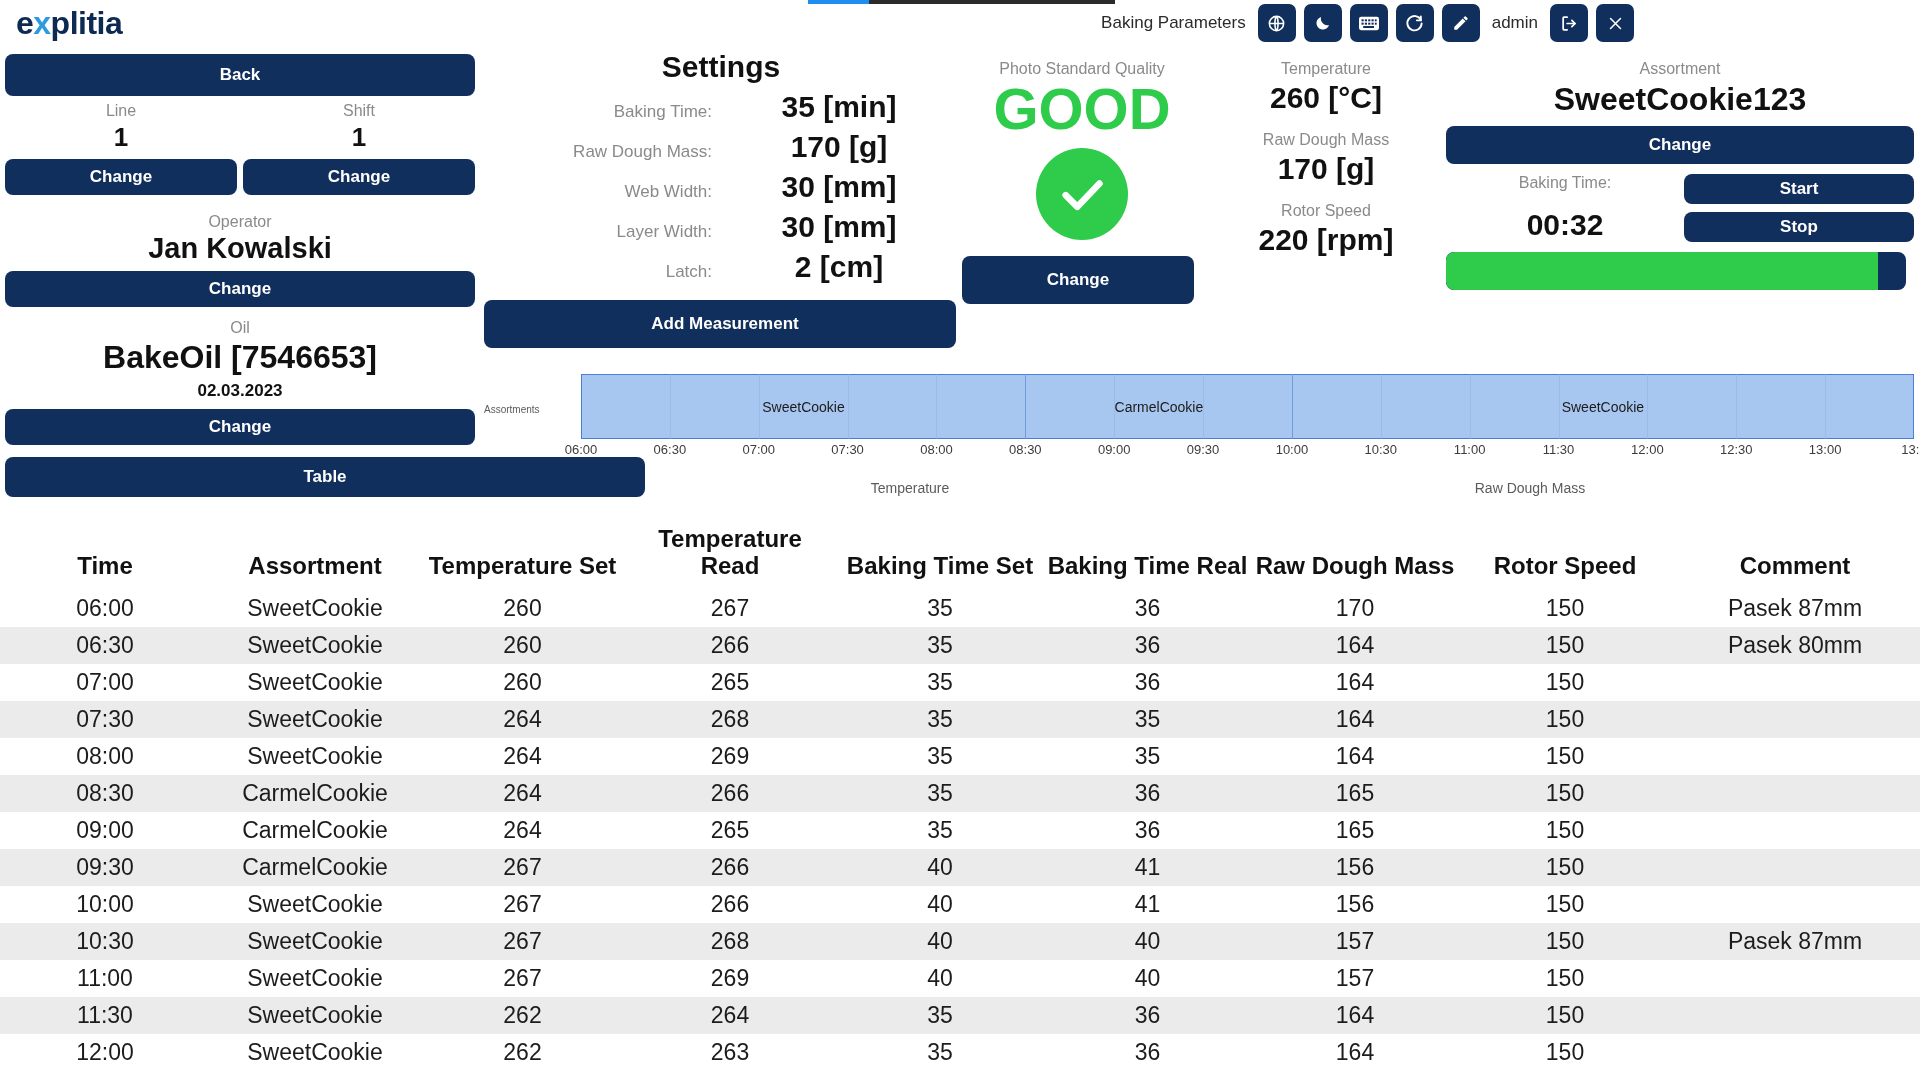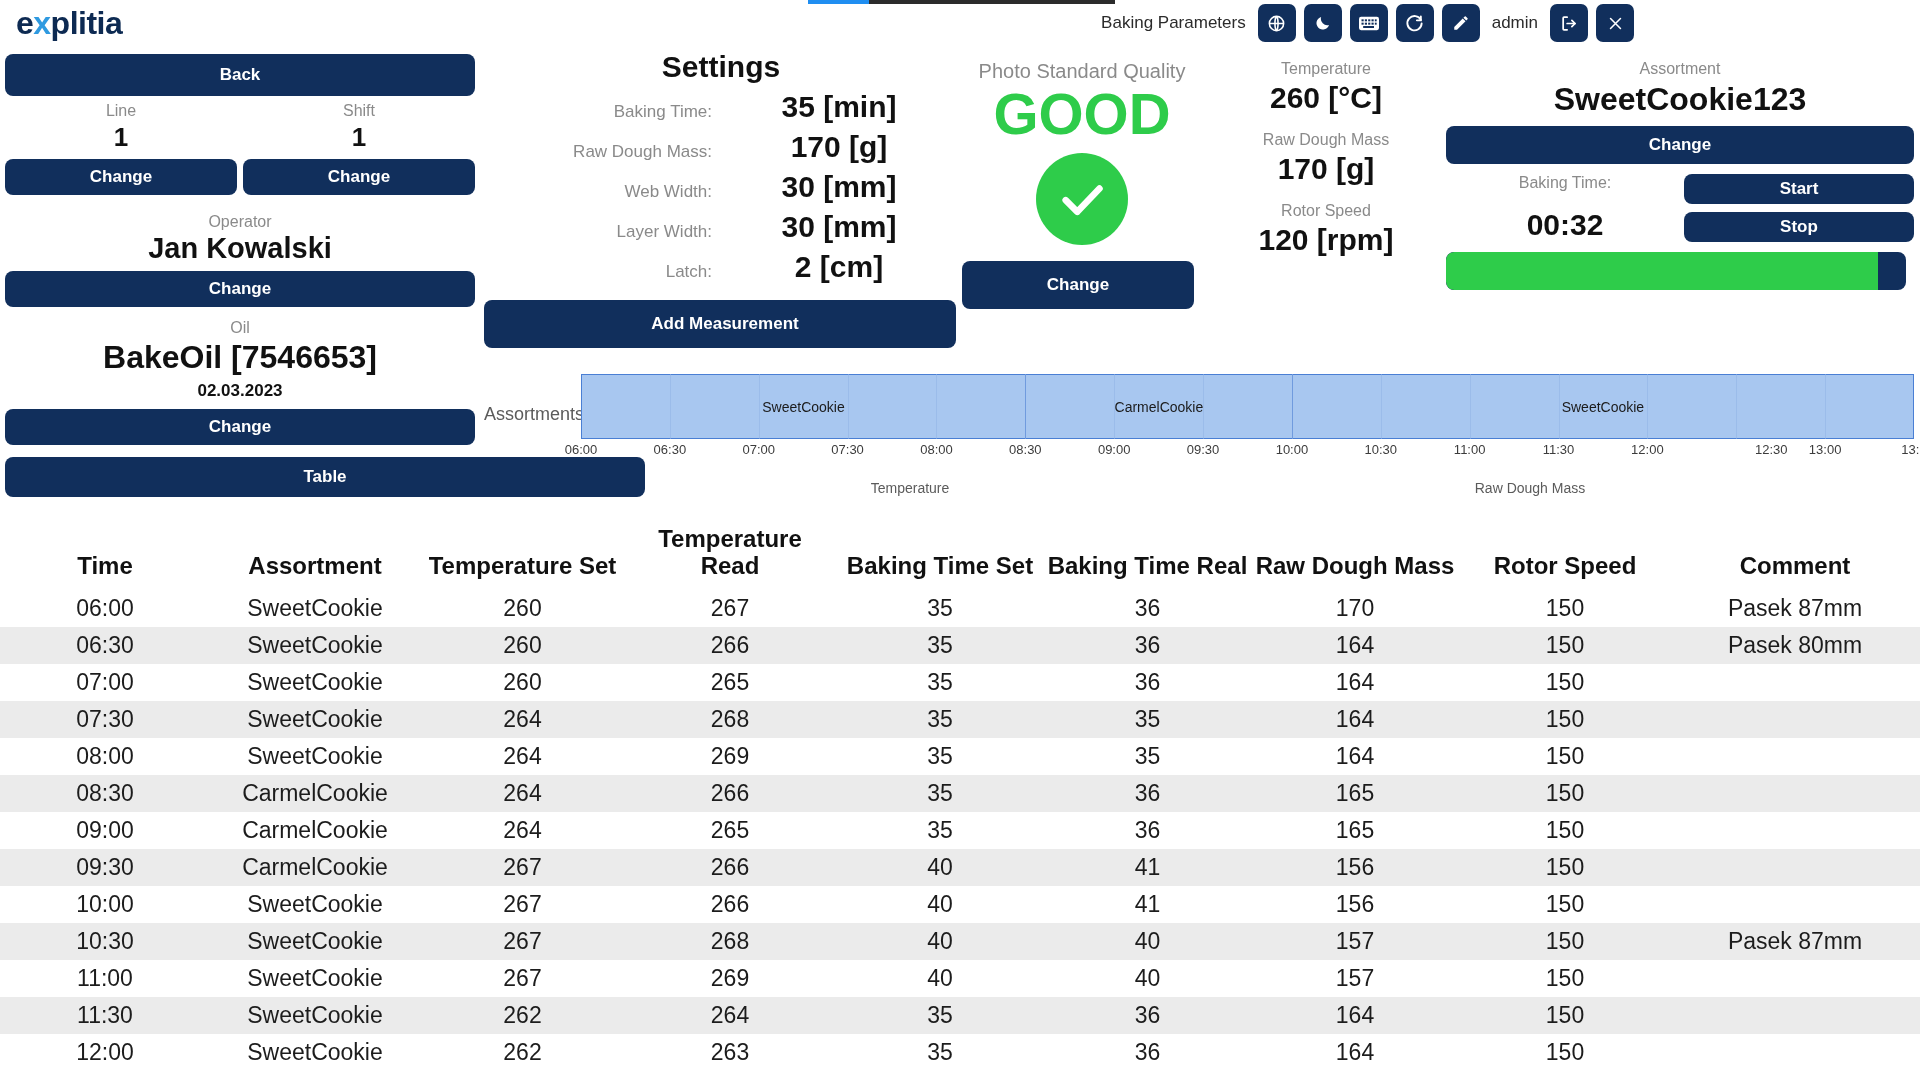--- a/index.html
+++ b/index.html
@@ -84,21 +84,21 @@
   }
   .setting-val {
     flex: 1; text-align: center; font-size: 30px; font-weight: 700; color: #111;
     padding-left: 8px;
   }
   #settings-btn-row { display: flex; gap: 8px; margin-top: 16px; }
   #add-measure-btn { width: 472px; height: 48px; padding-left: 10px; }
 
   
   #quality-panel { position: absolute; left: 962px; top: 60px; width: 240px; }
-  #quality-lbl { font-size: 20px; }
+  #quality-lbl { font-size: 16px; }
   #quality-status {
     font-size: 58px; font-weight: 800; color: #2ecc4a;
     text-align: center; margin-top: 2px; line-height: 1.0;
   }
   #quality-check {
     width: 92px; height: 92px; border-radius: 50%;
     background: #2ecc4a; margin: 10px auto 0;
     display: flex; align-items: center; justify-content: center;
   }
   #quality-btn { width: 232px; height: 48px; margin-top: 16px; }
@@ -123,21 +123,21 @@
   #progress-track {
     width: 460px; height: 38px; margin-top: 10px;
     background: #112f5c; border-radius: 8px; overflow: hidden;
   }
   #progress-fill { height: 100%; background: #2ecc4a; border-radius: 8px 0 0 8px; }
 
   
   #timeline { position: absolute; left: 484px; top: 368px; width: 1430px; height: 90px; }
   #timeline-label {
     position: absolute; left: 0; top: 36px; width: 85px;
-    font-size: 18px; color: #5b5b5b;
+    font-size: 10px; color: #5b5b5b;
   }
   #gantt {
     position: absolute; left: 97px; top: 6px; right: 0; height: 65px;
     display: flex;
   }
   .gbar {
     background: #a8c7f0; border: 1.5px solid #4a7fd4;
     display: flex; align-items: center; justify-content: center;
     font-size: 14px; color: #1b1b1b;
   }
@@ -335,21 +335,21 @@
   </div>
   <button class="btn" id="quality-btn">Change</button>
 </div>
 
 <div id="readouts">
   <div class="lbl ro-lbl first">Temperature</div>
   <div class="val ro-val">260 [°C]</div>
   <div class="lbl ro-lbl">Raw Dough Mass</div>
   <div class="val ro-val">170 [g]</div>
   <div class="lbl ro-lbl">Rotor Speed</div>
-  <div class="val ro-val">120 [rpm]</div>
+  <div class="val ro-val">220 [rpm]</div>
 </div>
 
 <div id="assort-panel">
   <div class="lbl" id="assort-lbl">Assortment</div>
   <div class="val" id="assort-val">SweetCookie123</div>
   <button class="btn" id="assort-change-btn">Change</button>
 
   <div id="assort-lower">
     <div id="assort-time-col">
       <div class="lbl" id="baking-time-lbl">Baking Time:</div>
@@ -402,21 +402,21 @@
       <span style="left: 20%;">07:30</span>
       <span style="left: 26.6667%;">08:00</span>
       <span style="left: 33.3333%;">08:30</span>
       <span style="left: 40%;">09:00</span>
       <span style="left: 46.6667%;">09:30</span>
       <span style="left: 53.3333%;">10:00</span>
       <span style="left: 60%;">10:30</span>
       <span style="left: 66.6667%;">11:00</span>
       <span style="left: 73.3333%;">11:30</span>
       <span style="left: 80%;">12:00</span>
-      <span style="left: 86.6667%; margin-left: 35px;">12:30</span>
+      <span style="left: 86.6667%;">12:30</span>
       <span style="left: 93.3333%;">13:00</span>
       <span style="left: 100%;">13:3</span>
     </div>
 </div>
 
 <div id="temp-col-lbl">Temperature</div>
 <div id="rdm-col-lbl">Raw Dough Mass</div>
 
 <table id="data-table">
   <colgroup>

